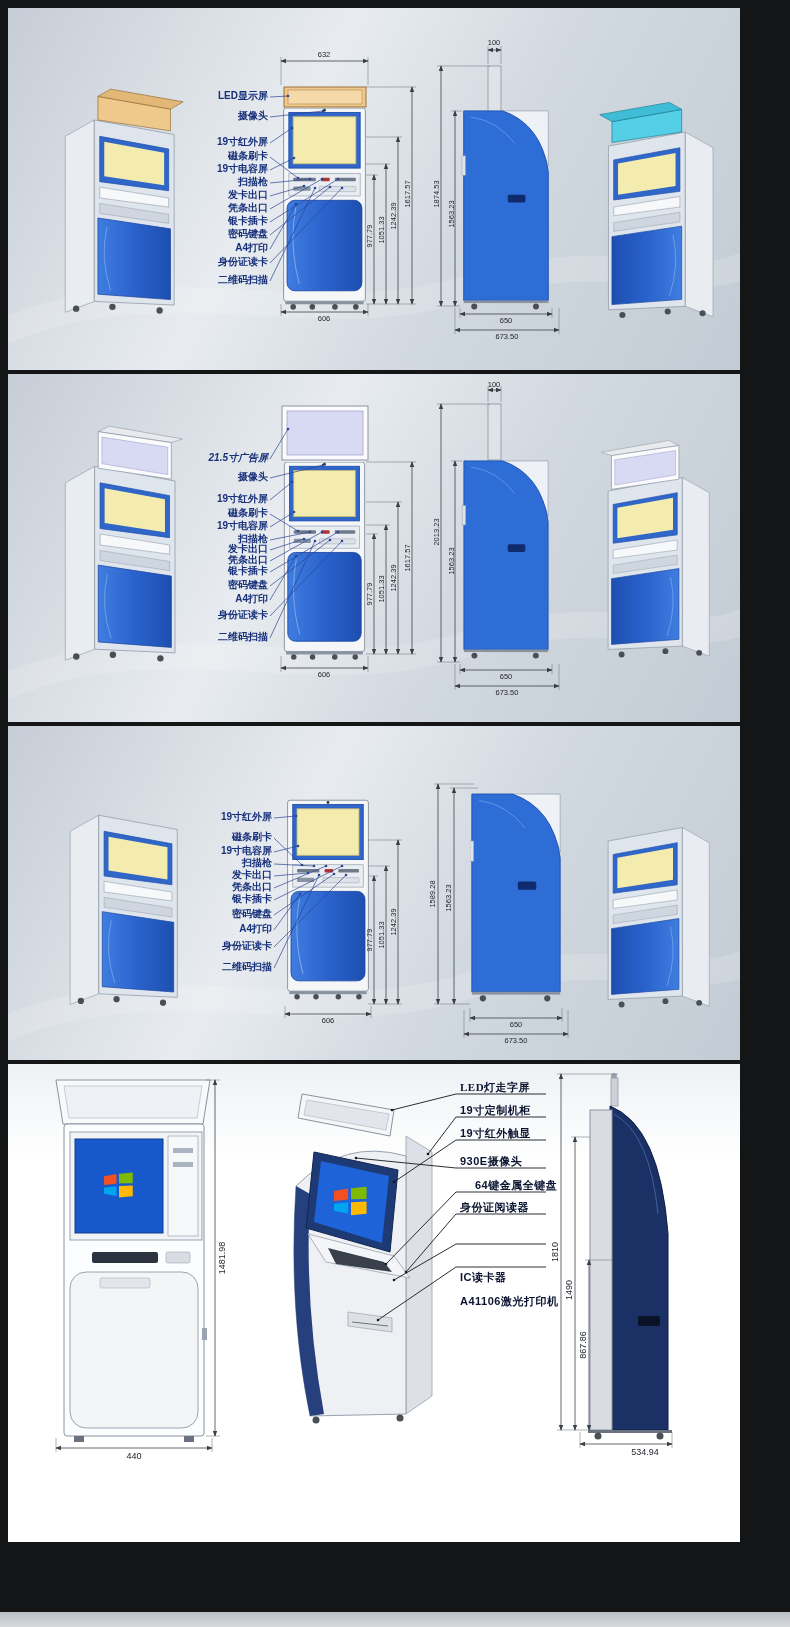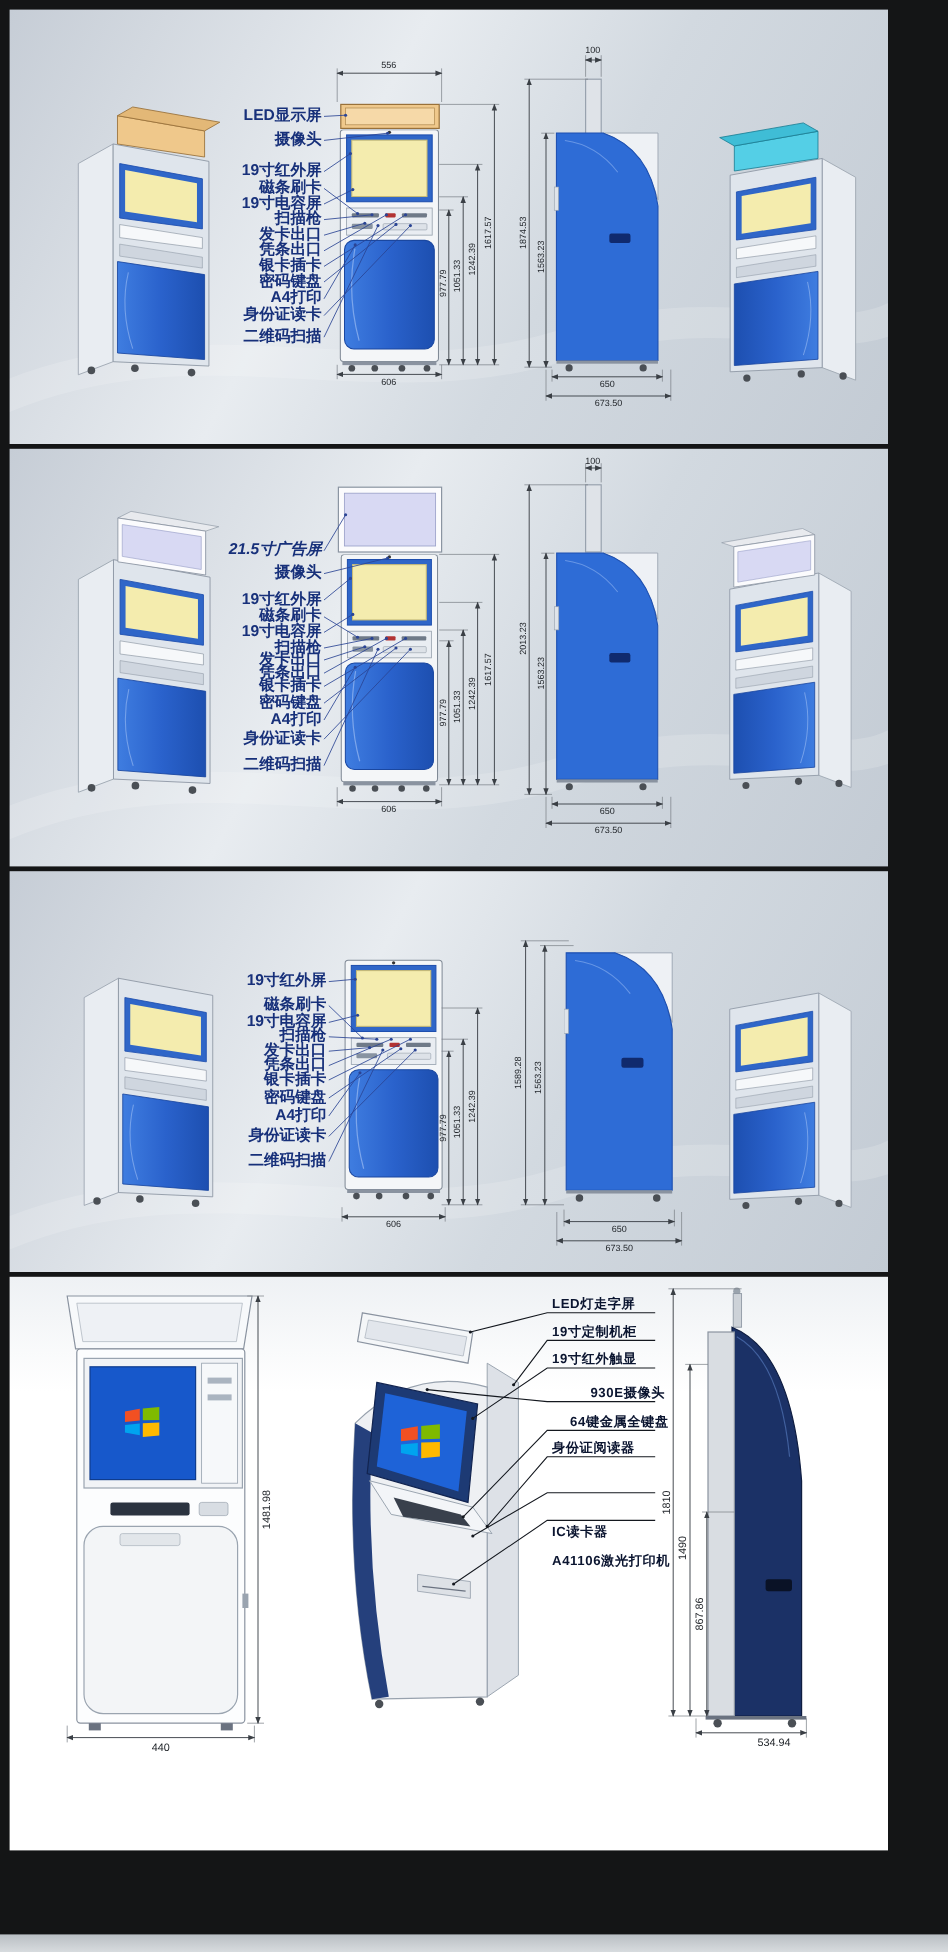--- a/index.html
+++ b/index.html
@@ -1,21 +1,21 @@
 <!DOCTYPE html>
 <html><head>
 <meta charset="utf-8">
 <style>
   *{margin:0;padding:0;box-sizing:border-box}
   body{width:790px;height:1627px;position:relative;background:#141516;font-family:"Liberation Sans",sans-serif;overflow:hidden}
   .panel{position:absolute;left:8px;width:732px;overflow:hidden;
          background:linear-gradient(118deg,#c6cdd6 0%,#e8ecf0 38%,#d2d9e0 62%,#c3cbd4 100%)}
   .panel.white{background:linear-gradient(180deg,#eef1f4 0%,#ffffff 20%,#ffffff 100%)}
   .draw{position:absolute;left:0;top:0}
-  .co{position:absolute;font-size:13px;font-weight:bold;color:#17307a;text-align:right;white-space:nowrap;line-height:10px}
+  .co{position:absolute;font-size:10px;font-weight:bold;color:#17307a;text-align:right;white-space:nowrap;line-height:10px}
   .co4{font-size:11px;color:#0b1530;text-align:left;font-weight:bold;letter-spacing:.5px}
   .dimt{position:absolute;font-size:7.5px;color:#23272c;white-space:nowrap;transform:translate(-50%,-50%)}
   .dimt.rot{transform:translate(-50%,-50%) rotate(-90deg)}
   .dimt4{font-size:9px}
   .dim-line{stroke:#40454b;stroke-width:.8;fill:none}
   .ext{stroke:#7a8087;stroke-width:.6}
   .leader{stroke:#2a4494;stroke-width:.7;fill:none}
   .leader4{stroke:#14181f;stroke-width:.9;fill:none}
   .footer-strip{position:absolute;left:0;top:1612px;width:790px;height:15px;background:linear-gradient(180deg,#b9bec3,#d8dcdf)}
 </style>
@@ -177,21 +177,21 @@
           <line class="ext" x1="360" y1="296" x2="360" y2="308"></line>
         <line class="dim-line" x1="273" y1="304" x2="360" y2="304" marker-start="url(#ar)" marker-end="url(#ar)"></line>
         <line class="ext" x1="452" y1="300" x2="452" y2="310"></line>
           <line class="ext" x1="544" y1="300" x2="544" y2="310"></line>
         <line class="dim-line" x1="452" y1="306" x2="544" y2="306" marker-start="url(#ar)" marker-end="url(#ar)"></line>
         <line class="ext" x1="447" y1="300" x2="447" y2="326"></line>
           <line class="ext" x1="551" y1="300" x2="551" y2="326"></line>
         <line class="dim-line" x1="447" y1="322" x2="551" y2="322" marker-start="url(#ar)" marker-end="url(#ar)"></line>
       </g>
     </svg>
-    <div class="dimt" style="left:316px;top:46px">556</div>
+    <div class="dimt" style="left:316px;top:46px">632</div>
     <div class="dimt rot" style="left:361px;top:228px">977.79</div>
     <div class="dimt rot" style="left:373px;top:222px">1051.33</div>
     <div class="dimt rot" style="left:385px;top:208px">1242.39</div>
     <div class="dimt rot" style="left:399px;top:186px">1617.57</div>
     <div class="dimt" style="left:486px;top:34px">100</div>
     <div class="dimt rot" style="left:428px;top:186px">1874.53</div>
     <div class="dimt rot" style="left:443px;top:206px">1563.23</div>
     <div class="dimt" style="left:316px;top:310px">606</div>
     <div class="dimt" style="left:498px;top:312px">650</div>
     <div class="dimt" style="left:499px;top:328px">673.50</div>
@@ -483,24 +483,24 @@
           <line class="ext" x1="664" y1="368" x2="664" y2="384"></line>
         <line class="dim-line" x1="572" y1="380" x2="664" y2="380" marker-start="url(#ar)" marker-end="url(#ar)"></line>
       </g>
     </svg>
     <div class="dimt dimt4 rot" style="left:214px;top:194px">1481.98</div>
     <div class="dimt dimt4" style="left:126px;top:392px">440</div>
     <div class="dimt dimt4 rot" style="left:547px;top:188px">1810</div>
     <div class="dimt dimt4 rot" style="left:561px;top:226px">1490</div>
     <div class="dimt dimt4 rot" style="left:575px;top:281px">867.86</div>
     <div class="dimt dimt4" style="left:637px;top:388px">534.94</div>
-  <div class="co co4" style="left: 452px; top: 18px;">LED灯走字屏</div>
+  <div class="co co4" style="left: 452px; top: 18px; font-family: Liberation Serif, serif;">LED灯走字屏</div>
       <div class="co co4" style="left: 452px; top: 41px;">19寸定制机柜</div>
       <div class="co co4" style="left: 452px; top: 64px;">19寸红外触显</div>
-      <div class="co co4" style="left: 452px; top: 92px; margin-left: 32px;">930E摄像头</div>
+      <div class="co co4" style="left: 452px; top: 92px;">930E摄像头</div>
       <div class="co co4" style="left: 452px; top: 116px; padding-left: 15px;">64键金属全键盘</div>
       <div class="co co4" style="left: 452px; top: 138px;">身份证阅读器</div>
       <div class="co co4" style="left: 452px; top: 168px; margin-top: 40px;">IC读卡器</div>
       <div class="co co4" style="left: 452px; top: 191px; margin-top: 41px;">A41106激光打印机</div>
     </div>
 
   <div class="footer-strip"></div>
 </div>
 
 </body></html>

